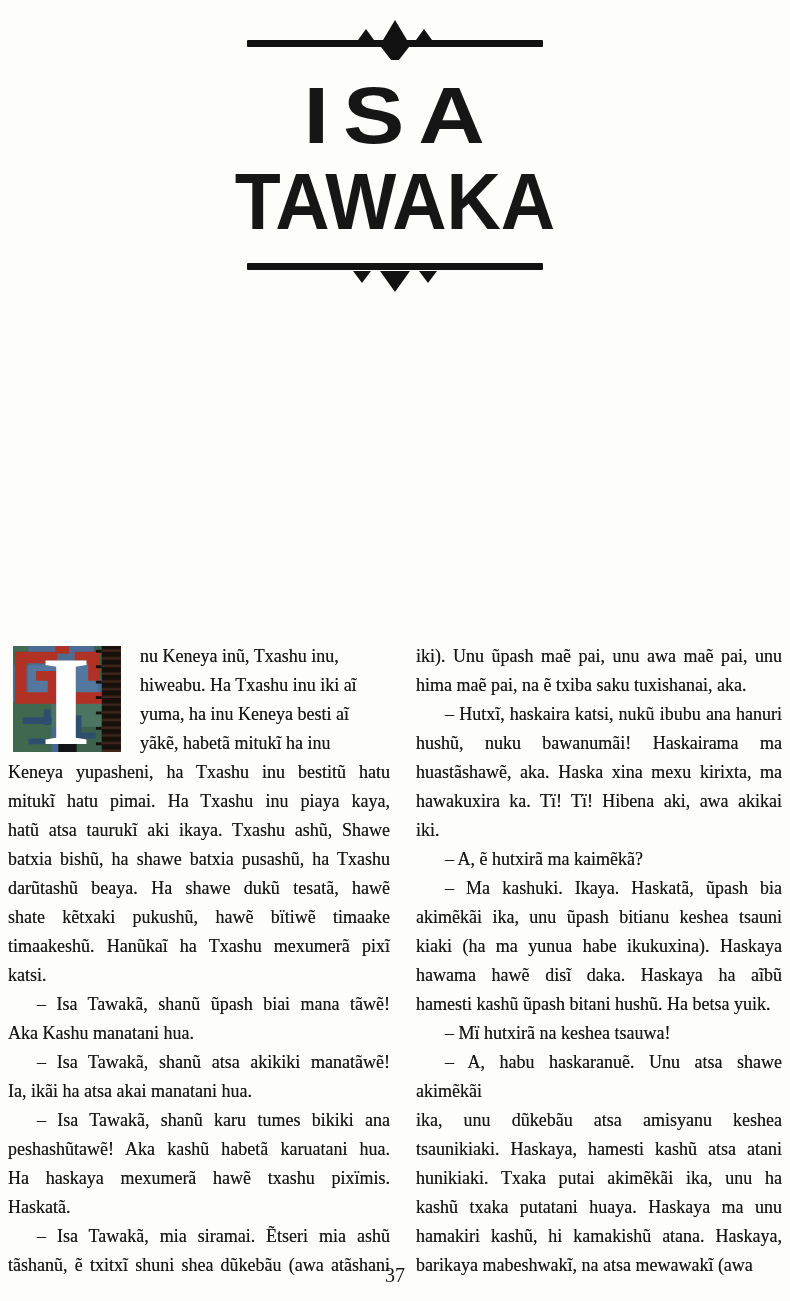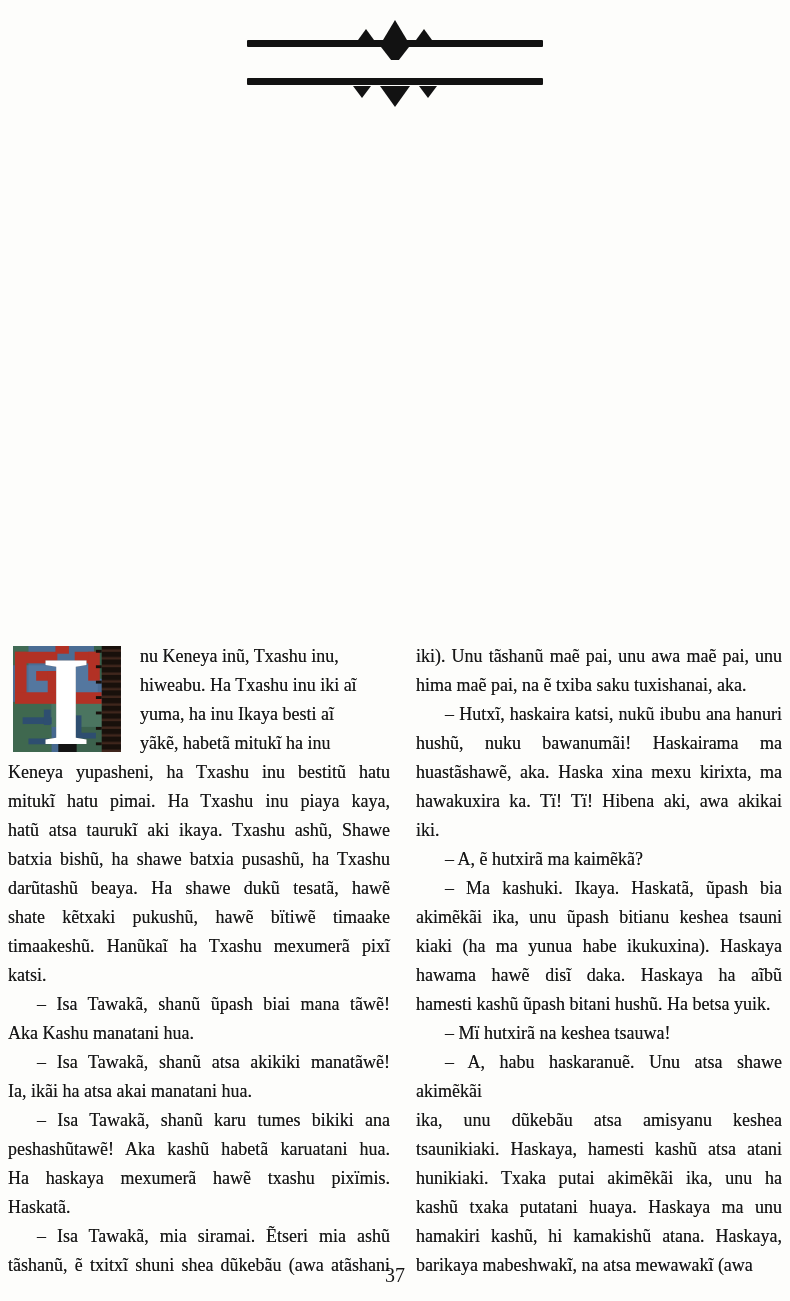--- a/index.html
+++ b/index.html
@@ -58,20 +58,24 @@
   <div class="orn">
     <div class="tri-row up">
       <div class="tri up-s"></div>
       <div class="tri up-b"></div>
       <div class="tri up-s"></div>
     </div>
     <div class="orn-rule"></div>
     <div class="trap"></div>
   </div>
 
+  <h1 class="title">
+    <span class="t1">ISA</span>
+    <span class="t2">TAWAKA</span>
+  </h1>
 
   <div class="orn" style="margin-top:18px;">
     <div class="orn-rule"></div>
     <div class="tri-row down">
       <div class="tri down-s"></div>
       <div class="tri down-b"></div>
       <div class="tri down-s"></div>
     </div>
   </div>
 
@@ -120,21 +124,21 @@
             <rect x="86" y="84" width="6" height="3"></rect>
             <rect x="86" y="100" width="6" height="3"></rect>
           </g>
           <rect x="47" y="101" width="19" height="9" fill="#141414"></rect>
           <text x="55" y="102" text-anchor="middle" font-family="'Liberation Serif','DejaVu Serif',serif" font-weight="bold" font-size="132" fill="#ffffff">I</text>
         </svg>
       </div>
     <div class="para">
           <div class="tline">nu Keneya inũ, Txashu inu,</div>
           <div class="tline">hiweabu. Ha Txashu inu iki aĩ</div>
-          <div class="tline">yuma, ha inu Ikaya besti aĩ</div>
+          <div class="tline">yuma, ha inu Keneya besti aĩ</div>
           <div class="tline">yãkẽ, habetã mitukĩ ha inu</div>
           <div class="tline just">Keneya yupasheni, ha Txashu inu bestitũ hatu</div>
           <div class="tline just">mitukĩ hatu pimai. Ha Txashu inu piaya kaya,</div>
           <div class="tline just">hatũ atsa taurukĩ aki ikaya. Txashu ashũ, Shawe</div>
           <div class="tline just">batxia bishũ, ha shawe batxia pusashũ, ha Txashu</div>
           <div class="tline just">darũtashũ beaya. Ha shawe dukũ tesatã, hawẽ</div>
           <div class="tline just">shate kẽtxaki pukushũ, hawẽ bïtiwẽ timaake</div>
           <div class="tline just">timaakeshũ. Hanũkaĩ ha Txashu mexumerã pixĩ</div>
           <div class="tline">katsi.</div>
         </div>
@@ -152,21 +156,21 @@
           <div class="tline just">Ha haskaya mexumerã hawẽ txashu pixïmis.</div>
           <div class="tline">Haskatã.</div>
         </div>
         <div class="para">
           <div class="tline just ind">– Isa Tawakã, mia siramai. Ẽtseri mia ashũ</div>
           <div class="tline just">tãshanũ, ẽ txitxĩ shuni shea dũkebãu (awa atãshani</div>
         </div>
       </div>
     <div id="col-right" class="col col-right">
         <div class="para">
-          <div class="tline just">iki). Unu tãshanũ maẽ pai, unu awa maẽ pai, unu</div>
+          <div class="tline just">iki). Unu ũpash maẽ pai, unu awa maẽ pai, unu</div>
           <div class="tline">hima maẽ pai, na ẽ txiba saku tuxishanai, aka.</div>
         </div>
         <div class="para">
           <div class="tline just ind">– Hutxĩ, haskaira katsi, nukũ ibubu ana hanuri</div>
           <div class="tline just">hushũ, nuku bawanumãi! Haskairama ma</div>
           <div class="tline just">huastãshawẽ, aka. Haska xina mexu kirixta, ma</div>
           <div class="tline just">hawakuxira ka. Tï! Tï! Hibena aki, awa akikai</div>
           <div class="tline">iki.</div>
         </div>
         <div class="para">

